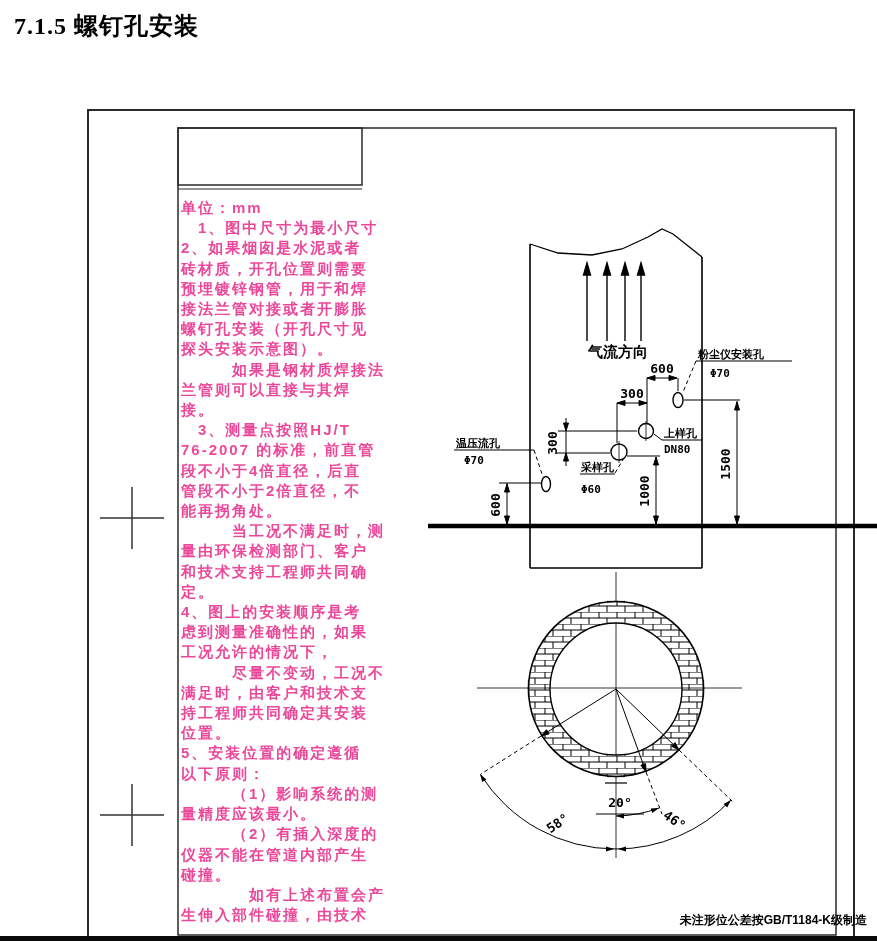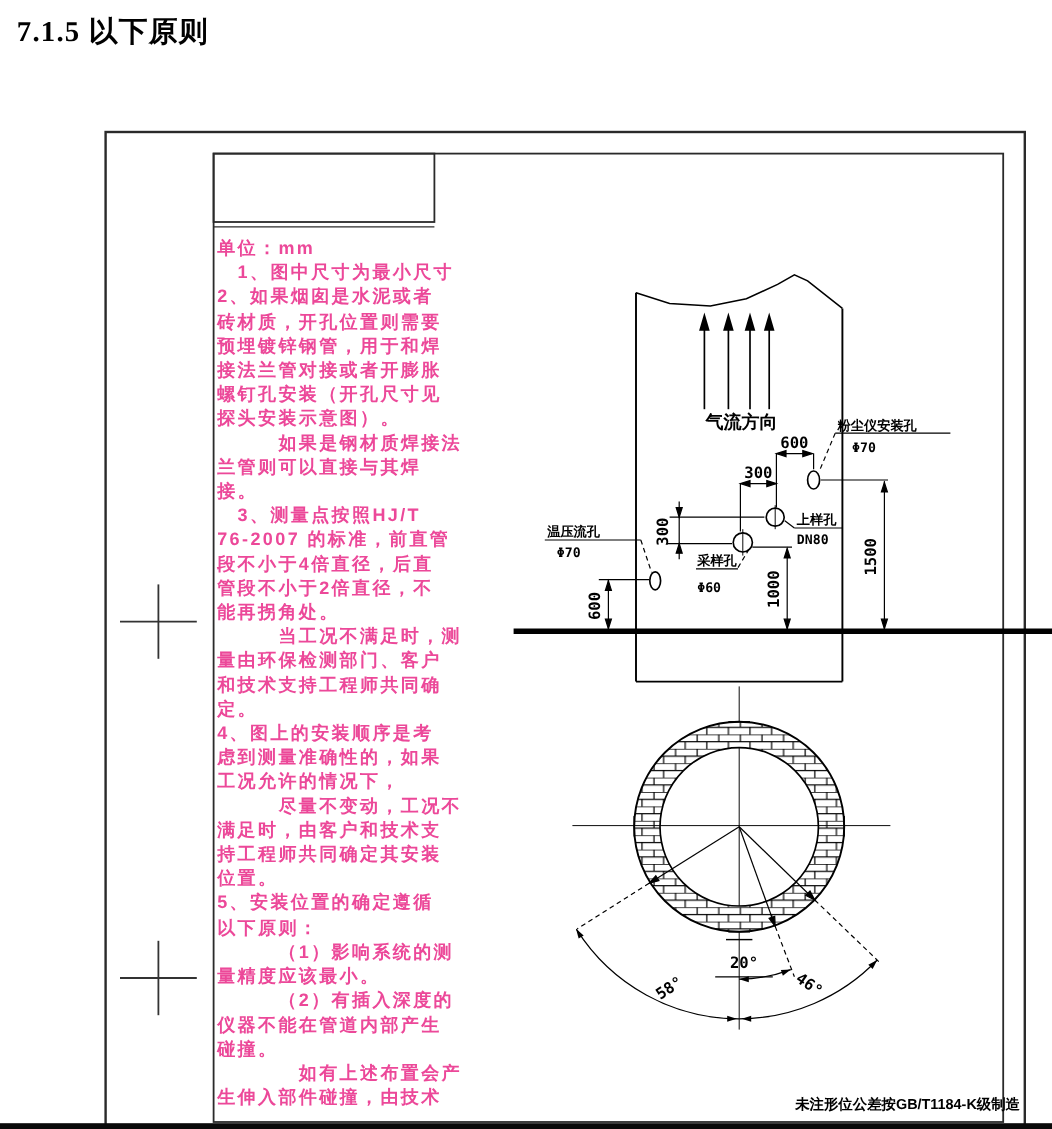--- a/index.html
+++ b/index.html
@@ -11,36 +11,36 @@
     position:absolute;left:14px;top:10px;
     font-family:"Liberation Serif",serif;
     font-size:24px;font-weight:bold;color:#000;letter-spacing:1px;
   }
   .notes{
     position:absolute;left:181px;top:198px;width:254px;
     font-size:15px;font-weight:bold;color:#ec4899;
     line-height:20.2px;white-space:pre-line;letter-spacing:2px;
   }
   .footer-note{
-    position:absolute;left:560px;top:912px;width:290px;
+    position:absolute;left:577px;top:912px;width:290px;
     font-size:12px;font-weight:bold;color:#000;text-align:right;
   }
   .bottom-bar{
     position:absolute;left:0;top:936px;width:877px;height:5px;background:#0a0a0a;
   }
   svg{position:absolute;left:0;top:0;}
   svg text{font-family:"DejaVu Sans Mono","Liberation Sans",monospace;fill:#000;}
   .dim{font-size:13px;font-weight:bold;}
   .lbl{font-size:11px;font-weight:bold;}
   .ang{font-size:13px;font-weight:bold;}
 </style>
 </head>
 <body>
 
-<div class="page-title">7.1.5 以下原则</div>
+<div class="page-title">7.1.5 螺钉孔安装</div>
 
 <div class="notes">单位：mm
 　1、图中尺寸为最小尺寸
 2、如果烟囱是水泥或者
 砖材质，开孔位置则需要
 预埋镀锌钢管，用于和焊
 接法兰管对接或者开膨胀
 螺钉孔安装（开孔尺寸见
 探头安装示意图）。
 　　　如果是钢材质焊接法

